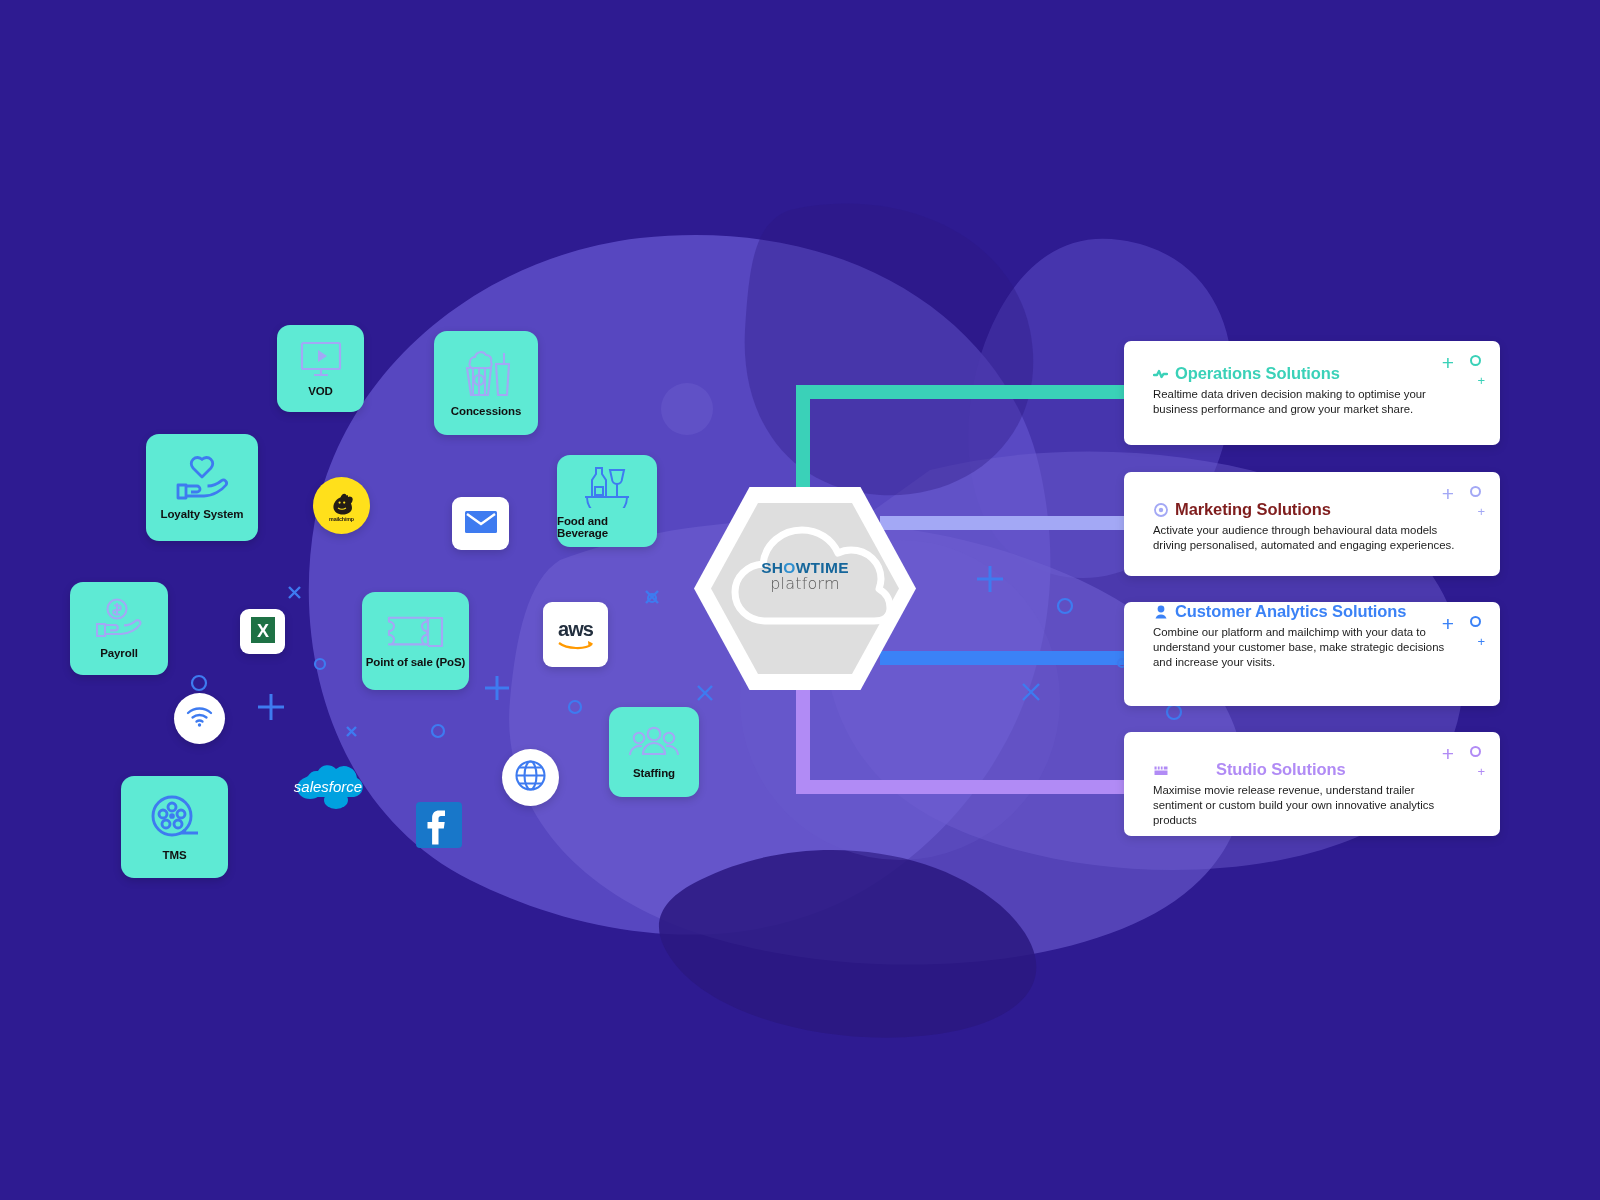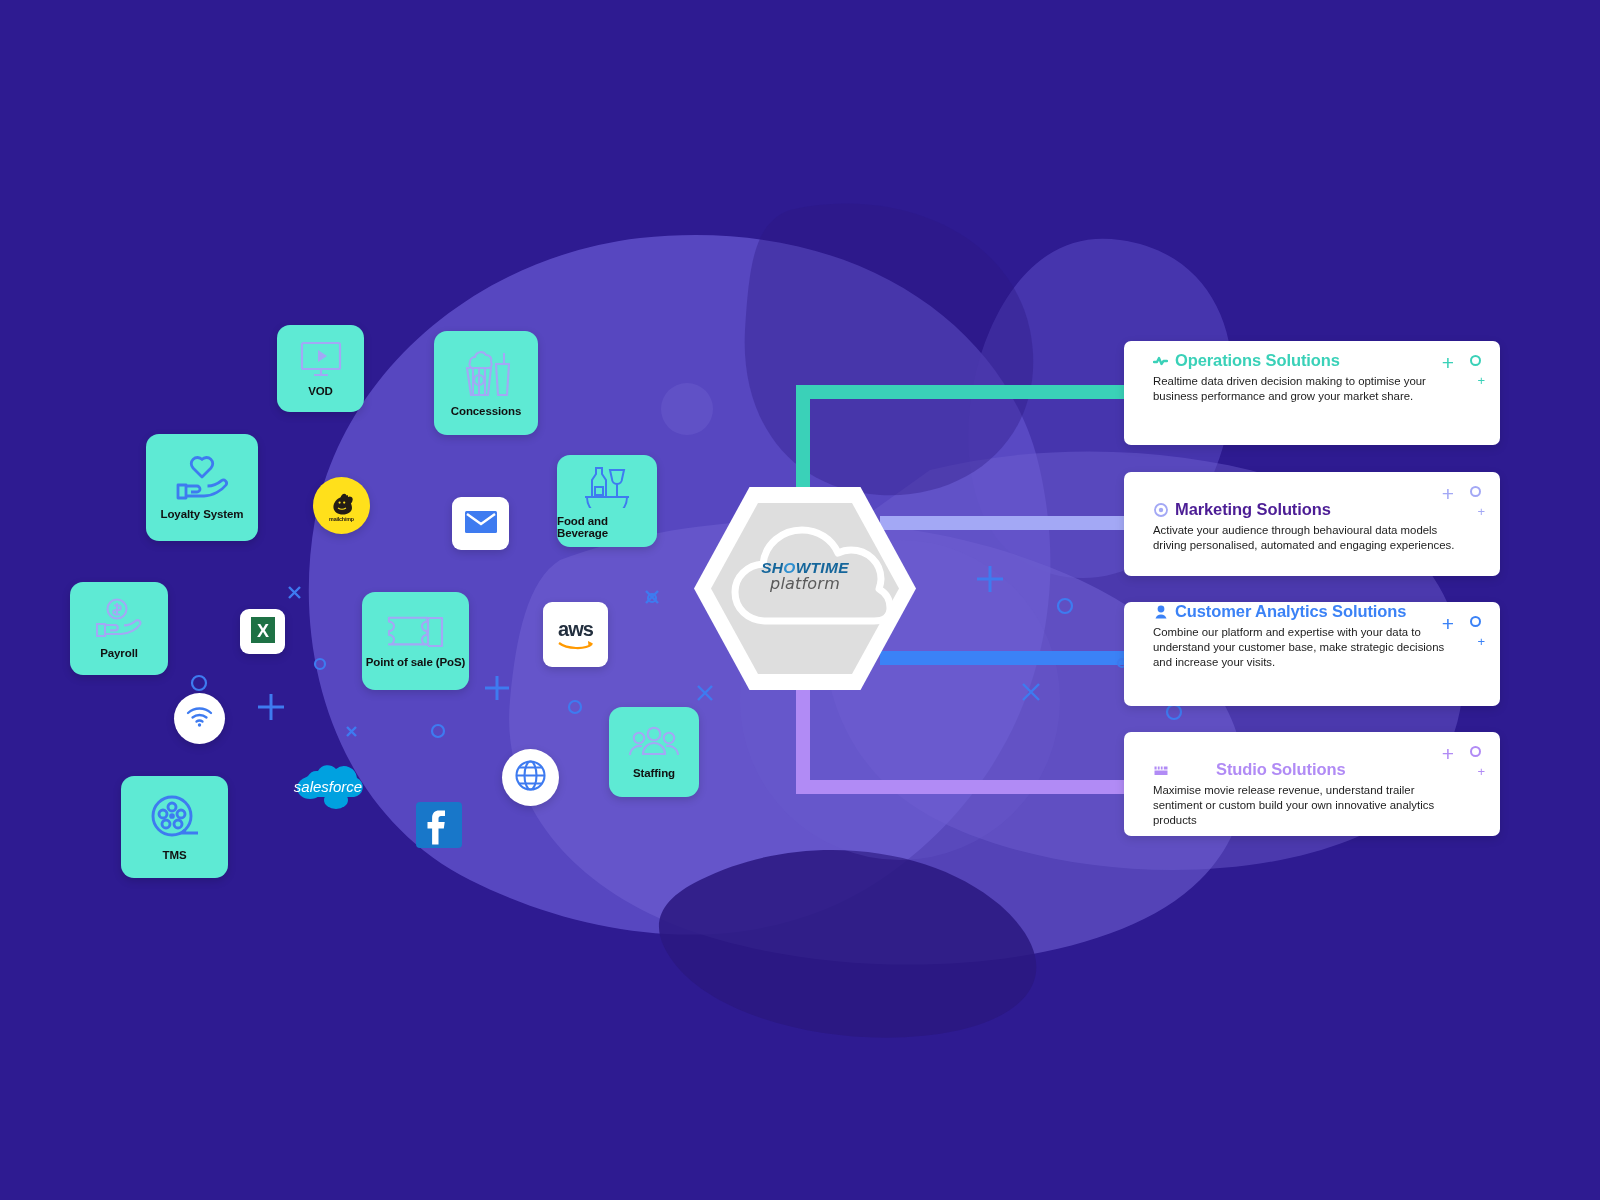--- a/index.html
+++ b/index.html
@@ -21,21 +21,21 @@
   .hex-wrap { position:absolute; left:694px; top:487px; width:222px; height:203px; }
   .hex-outer, .hex-inner { position:absolute; }
   .hex-outer {
     left:0; top:0; width:222px; height:203px; background:#ffffff;
     clip-path:polygon(25% 0%, 75% 0%, 100% 50%, 75% 100%, 25% 100%, 0% 50%);
   }
   .hex-inner {
     left:17px; top:16px; width:188px; height:171px; background:#dedede;
     clip-path:polygon(25% 0%, 75% 0%, 100% 50%, 75% 100%, 25% 100%, 0% 50%);
   }
-  .hex-logo { position:absolute; left:17px; top:16px; width:188px; height:190px;font-style:italic; }
+  .hex-logo { position:absolute; left:17px; top:16px; width:188px; height:190px; }
   .logo-text { position:absolute; left:0; top:56px; width:188px; text-align:center; }
   .logo-showtime {
     font-size:15.5px; font-weight:bold; color:#15669B; letter-spacing:0.3px;
     font-family:"Liberation Sans", sans-serif;
   }
   .logo-showtime .o { color:#2E8FD0; }
   .logo-platform {
     font-size:16px; color:#5a5a5a; letter-spacing:0.2px; margin-top:-3px;
     font-family:"DejaVu Sans", sans-serif; font-weight:300;
   }
@@ -360,39 +360,39 @@
   </div>
 
   <div style="position:absolute; left:416px; top:802px; width:46px; height:46px; background:#1877C9; border-radius:4px;">
     <svg width="46" height="46" viewBox="0 0 46 46">
       <path d="M29,14 h-4 c-1.5,0 -2.5,1 -2.5,2.6 v3.4 h6.2 l-0.9,6.5 h-5.3 v16 h-6.4 v-16 h-4.6 v-6.5 h4.6 v-4.3
                c0,-4.6 2.8,-7.2 7,-7.2 h5.9 z" fill="#ffffff"></path>
     </svg>
   </div>
 
   <div class="card" style="top:341px; height:104px;">
-    <div style="padding-top:10px;">
+    <div style="padding-top:23px;">
       <div class="card-title" style="color:#3AD1B8;">
         <span class="t-ico">
           <svg width="15" height="12" viewBox="0 0 15 12" fill="none" stroke="#3AD1B8" stroke-width="2.3" stroke-linecap="round" stroke-linejoin="round">
             <path d="M1,7 L4,7 L6,3 L8.5,9 L10.5,6 L14,6"></path>
           </svg>
         </span>
         <span>Operations Solutions</span>
       </div>
       <div class="card-desc">Realtime data driven decision making to optimise your business performance and grow your market share.</div>
     </div>
     <span class="mark mark-plus-lg" style="right:46px; top:11px; color:#3AD1B8;">+</span>
     <span class="mark mark-circ" style="right:19px; top:14px; color:#3AD1B8;"></span>
     <span class="mark mark-plus-sm" style="right:15px; top:33px; color:#3AD1B8;">+</span>
   </div>
 
   <div class="card" style="top:472px; height:104px;">
     <div style="padding-top:28px;">
-      <div class="card-title" style="color:#4c1d95;">
+      <div class="card-title" style="color:#7f1d1d;">
         <span class="t-ico">
           <svg width="14" height="14" viewBox="0 0 14 14" fill="none" stroke="#A3A8F5" stroke-width="1.8">
             <circle cx="7" cy="7" r="6"></circle>
             <circle cx="7" cy="7" r="2.2" fill="#A3A8F5" stroke="none"></circle>
           </svg>
         </span>
         <span>Marketing Solutions</span>
       </div>
       <div class="card-desc">Activate your audience through behavioural data models driving personalised, automated and engaging experiences.</div>
     </div>
@@ -405,21 +405,21 @@
     <div style="">
       <div class="card-title" style="color:#3B82F6;">
         <span class="t-ico">
           <svg width="12" height="14" viewBox="0 0 12 14">
             <circle cx="6" cy="4" r="3.4" fill="#3B82F6"></circle>
             <path d="M0.5,13.5 a5.8,5.8 0 0 1 11,0 z" fill="#3B82F6"></path>
           </svg>
         </span>
         <span>Customer Analytics Solutions</span>
       </div>
-      <div class="card-desc">Combine our platform and expertise with your data to understand your customer base, make strategic decisions and increase your visits.</div>
+      <div class="card-desc">Combine our platform and mailchimp with your data to understand your customer base, make strategic decisions and increase your visits.</div>
     </div>
     <span class="mark mark-plus-lg" style="right:46px; top:11px; color:#3B82F6;">+</span>
     <span class="mark mark-circ" style="right:19px; top:14px; color:#3B82F6;"></span>
     <span class="mark mark-plus-sm" style="right:15px; top:33px; color:#3B82F6;">+</span>
   </div>
 
   <div class="card" style="top:732px; height:104px;">
     <div style="padding-top:28px;">
       <div class="card-title" style="color:#B18BF5;gap:48px;">
         <span class="t-ico">

